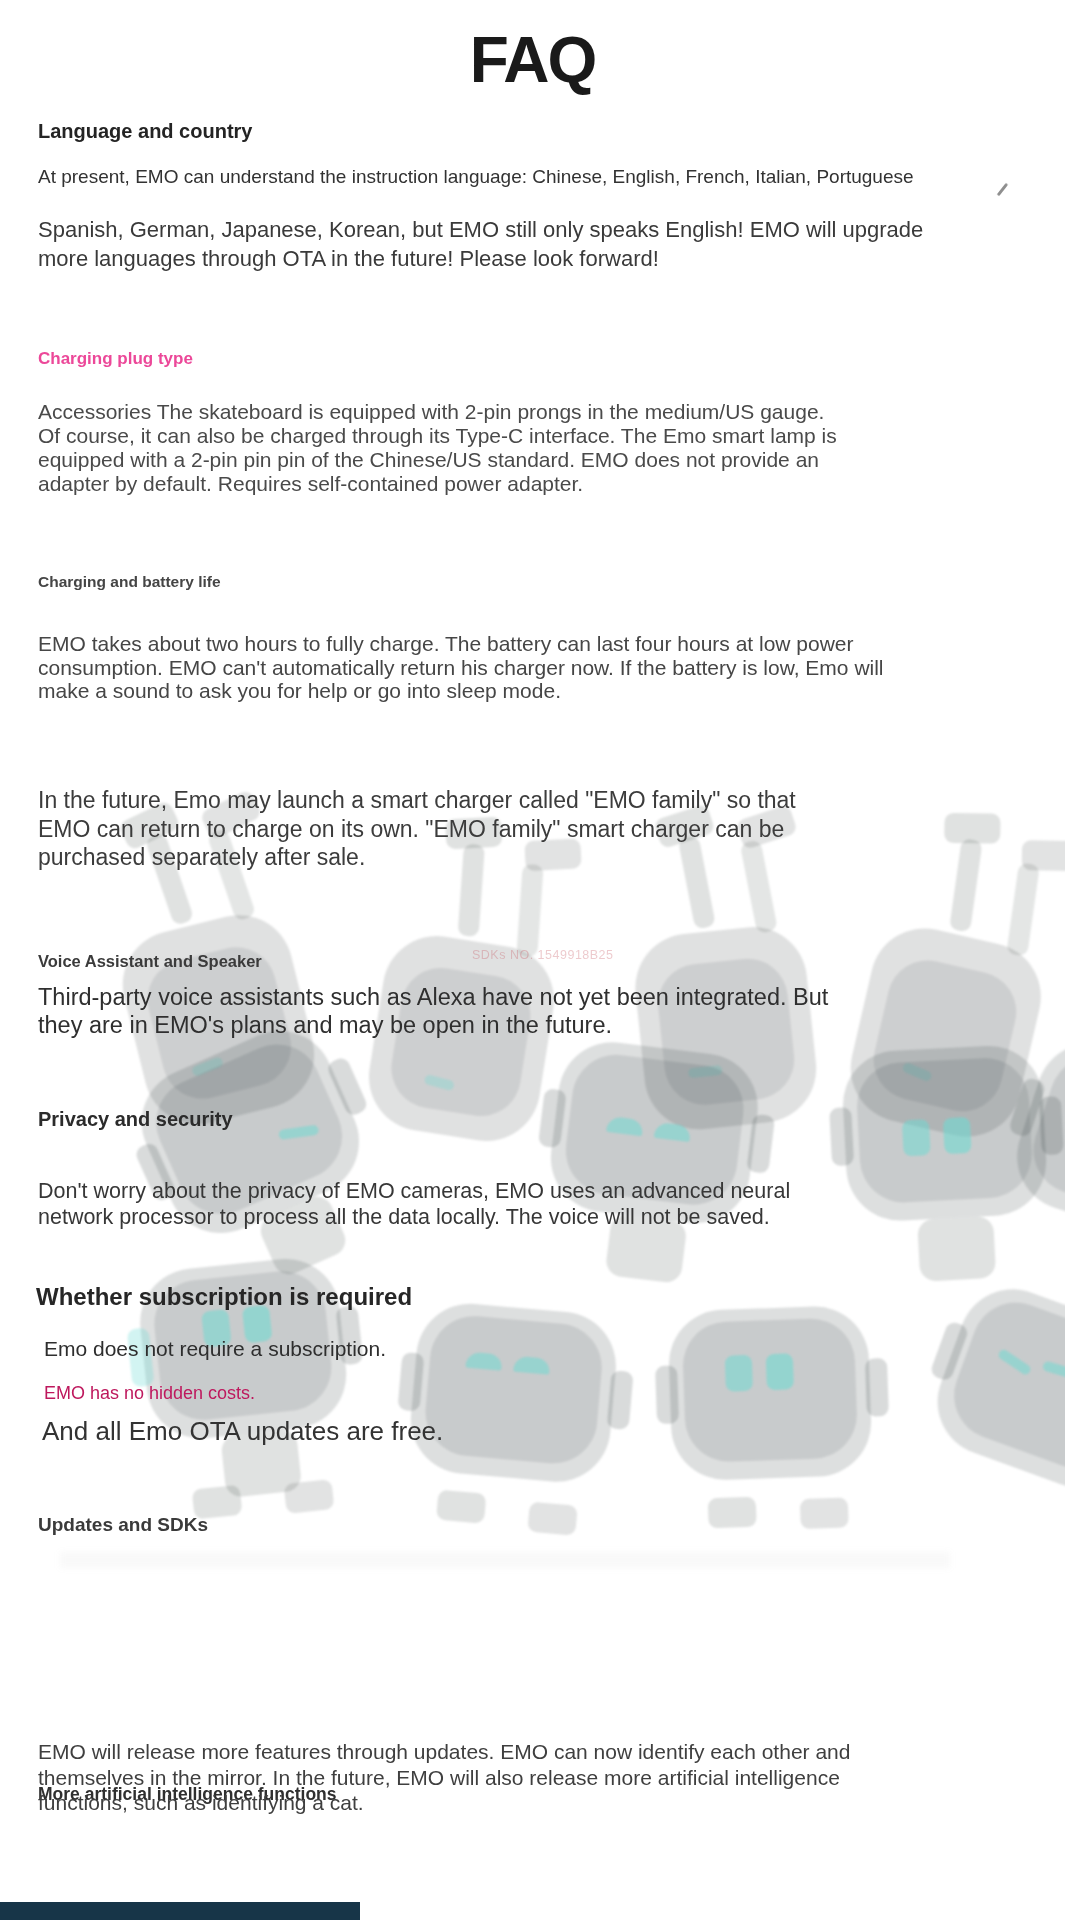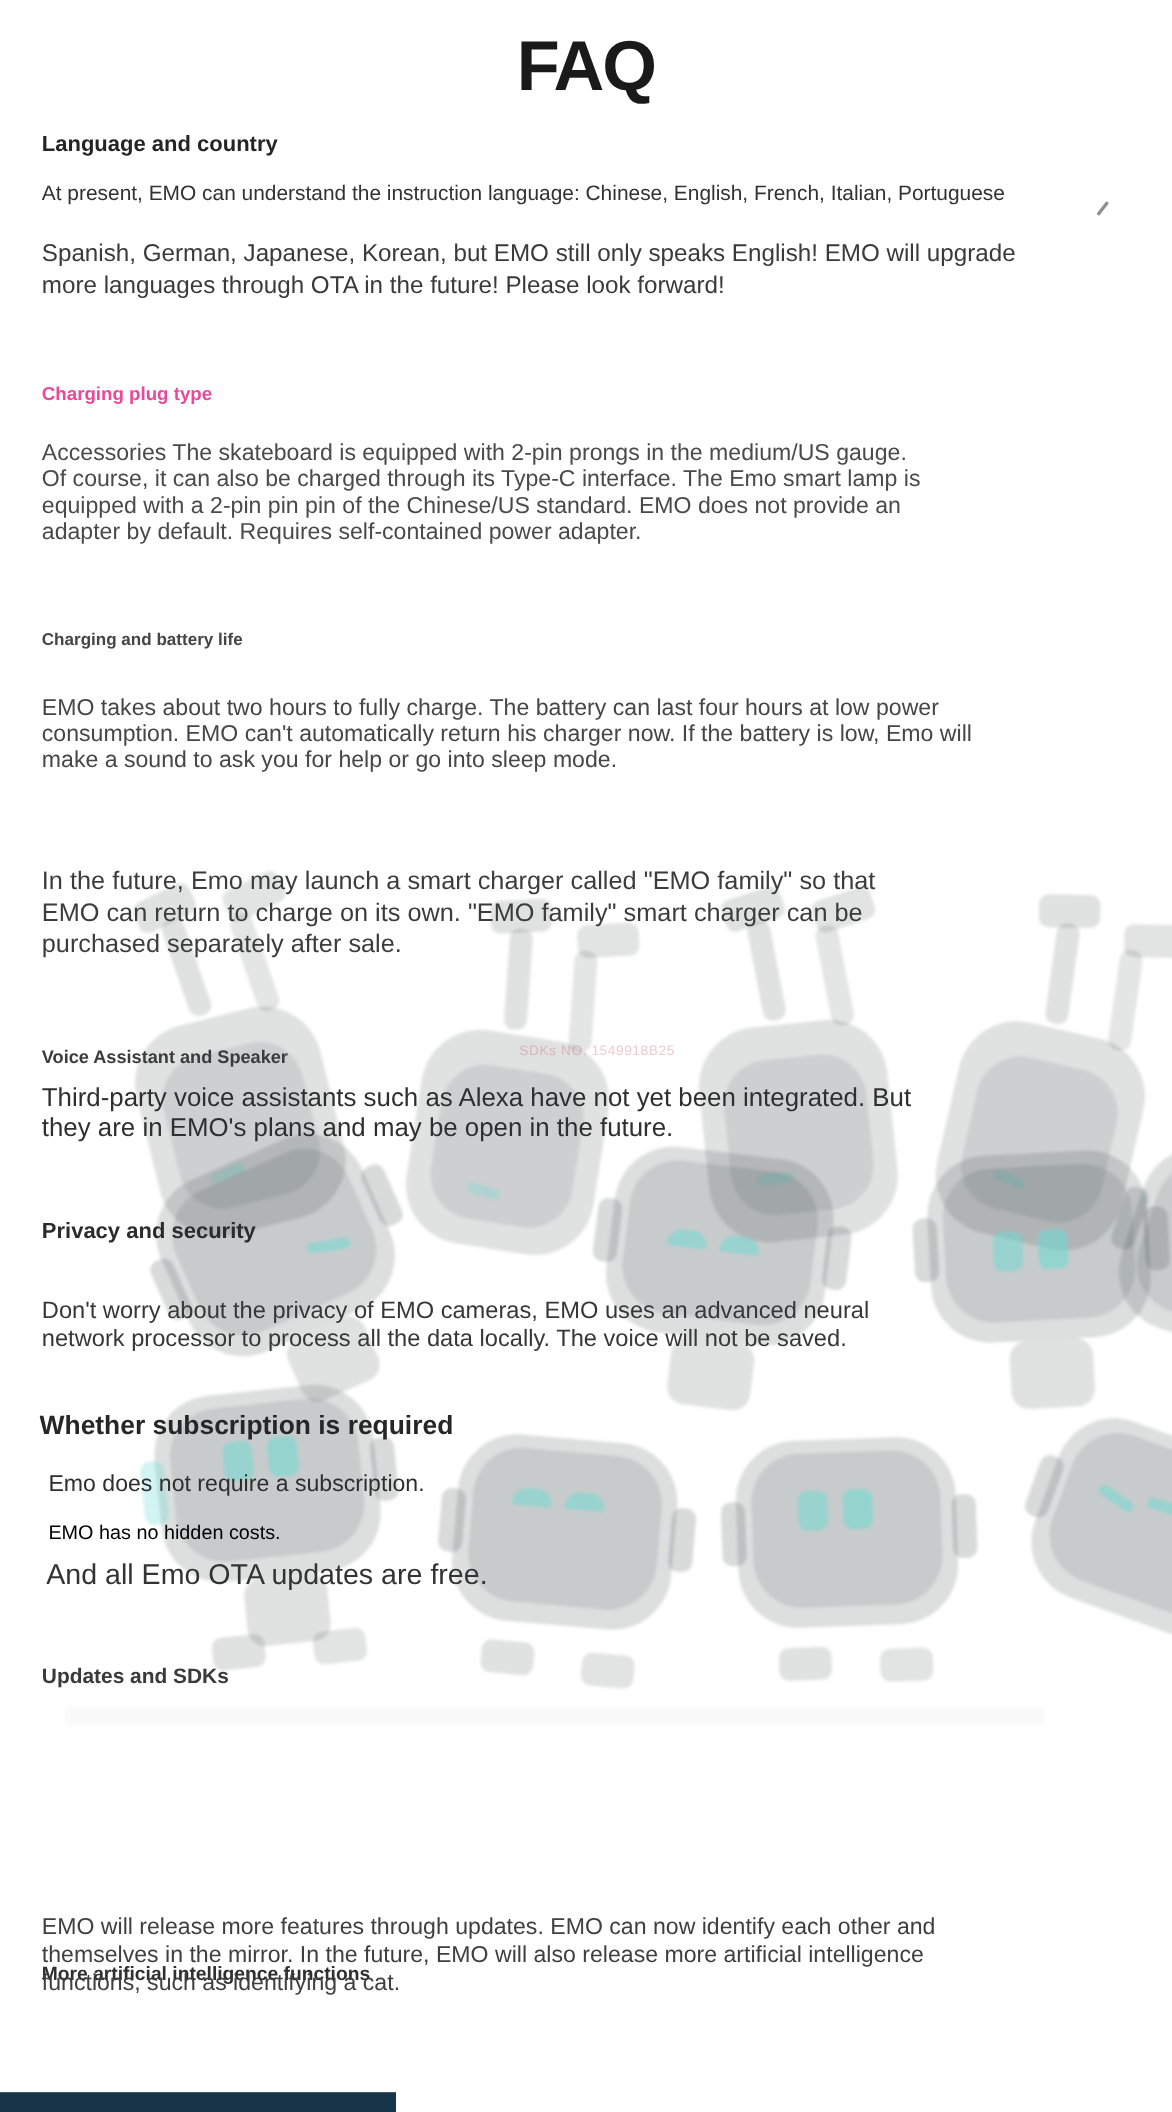--- a/index.html
+++ b/index.html
@@ -18,21 +18,21 @@
   .p1a{top:400px;font-size:21px;line-height:24px;color:#4a4a4a;}
   .h2{top:573px;font-size:15.5px;color:#454545;}
   .p2a{top:632px;font-size:21px;line-height:23.5px;color:#464646;}
   .p2b{top:786px;font-size:23px;line-height:28.5px;color:#3c3c3c;}
   .h3{top:952px;font-size:16.5px;color:#3b3b3b;}
   .p3a{top:983px;font-size:23.5px;line-height:28px;color:#2f2f2f;}
   .h4{top:1108px;font-size:20px;color:#2b2b2b;}
   .p4a{top:1167px;font-size:21.5px;line-height:25.5px;color:#373737;margin-top:12px;}
   .h5{left:36px;top:1283px;font-size:24px;color:#262626;}
   .p5a{left:44px;top:1337px;font-size:21px;color:#2e2e2e;}
-  .p5b{left:44px;top:1383px;font-size:18px;color:#000000;}
+  .p5b{left:44px;top:1383px;font-size:18px;color:#be185d;}
   .p5c{left:42px;top:1416px;font-size:26px;color:#333333;}
   .h6{top:1514px;font-size:19px;color:#3a3a3a;}
   .p6a{top:1569px;font-size:22px;line-height:28.5px;color:#424242;}
   .h7{top:1784px;font-size:17.5px;color:#2f2f2f;}
   .p7a{top:1739px;font-size:21px;line-height:25.5px;color:#3f3f3f;}
 
   
   .stray-tick{position:absolute;left:1001px;top:182px;width:3px;height:15px;
     background:#8f8f8f;border-radius:2px;transform:rotate(38deg);z-index:2;}
   .style-wm{position:absolute;left:472px;top:948px;font-size:12.5px;letter-spacing:0.5px;

